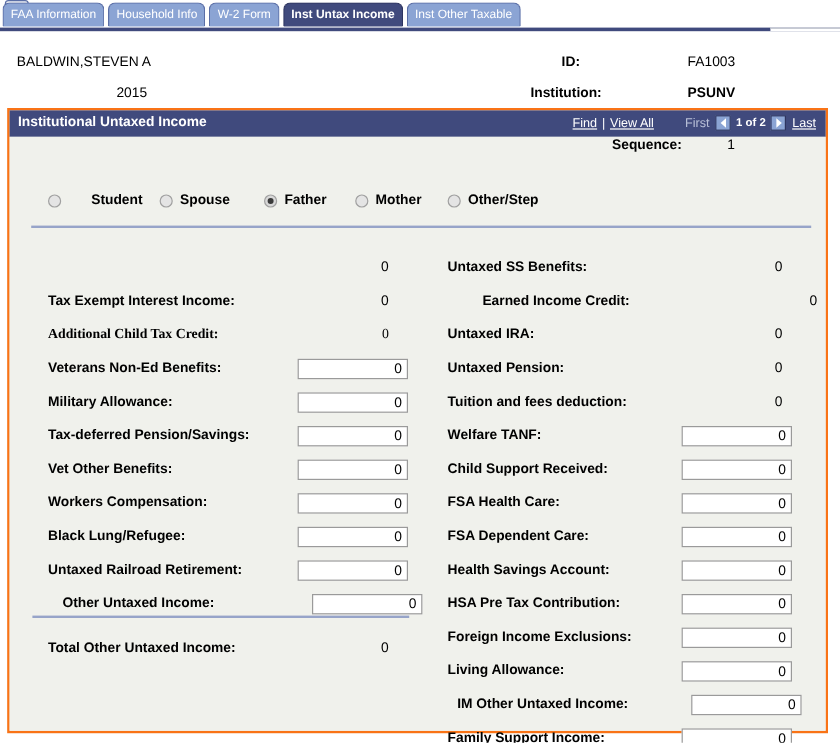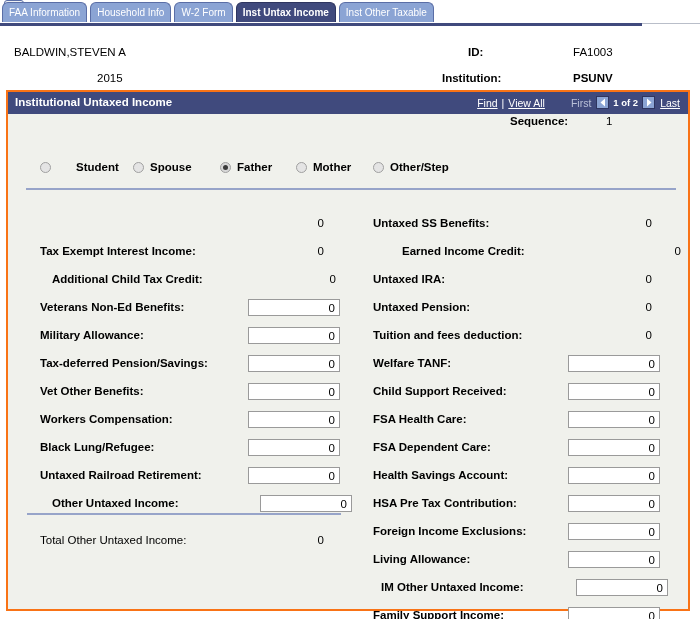--- a/index.html
+++ b/index.html
@@ -270,21 +270,21 @@
   .col-left .field-label { left: 32px; }
   .col-left .field-readonly { left: 242px; }
   .col-left .field-input { left: 240px; }
   .col-right .field-label { left: 365px; }
   .col-right .field-readonly { left: 570px; }
   .col-right .field-input { left: 560px; }
 
   .total-label {
     position: absolute;
     left: 32px; top: 420px;
-    font-size: 11.5px; font-weight: normal;
+    font-size: 11.5px; font-weight: bold;
   }
   .total-value {
     position: absolute;
     left: 242px; top: 420px;
     width: 74px;
     text-align: right;
     font-size: 11.5px;
   }
 </style>
 </head>
@@ -374,21 +374,21 @@
     <div class="hr-full"></div>
 
     <div id="left-col" class="col-left">
         <div class="field" style="top: 101px; left: 0px; width: 680px;">
           <div class="field-readonly">0</div>
         </div>
         <div class="field" style="top: 129px; left: 0px; width: 680px;">
           <div class="field-label">Tax Exempt Interest Income:</div>
           <div class="field-readonly">0</div>
         </div>
-        <div class="field" style="top: 157px; left: 12px; width: 631px;">
+        <div class="field" style="top: 157px; left: 0px; width: 631px; font-family: Liberation Serif, serif;">
           <div class="field-label">Additional Child Tax Credit:</div>
           <div class="field-readonly">0</div>
         </div>
         <div class="field" style="top: 185px; left: 0px; width: 680px;">
           <div class="field-label">Veterans Non-Ed Benefits:</div>
           <input type="text" class="field-input" value="0" style="">
         </div>
         <div class="field" style="top: 213px; left: 0px; width: 680px;">
           <div class="field-label">Military Allowance:</div>
           <input type="text" class="field-input" value="0" style="">

